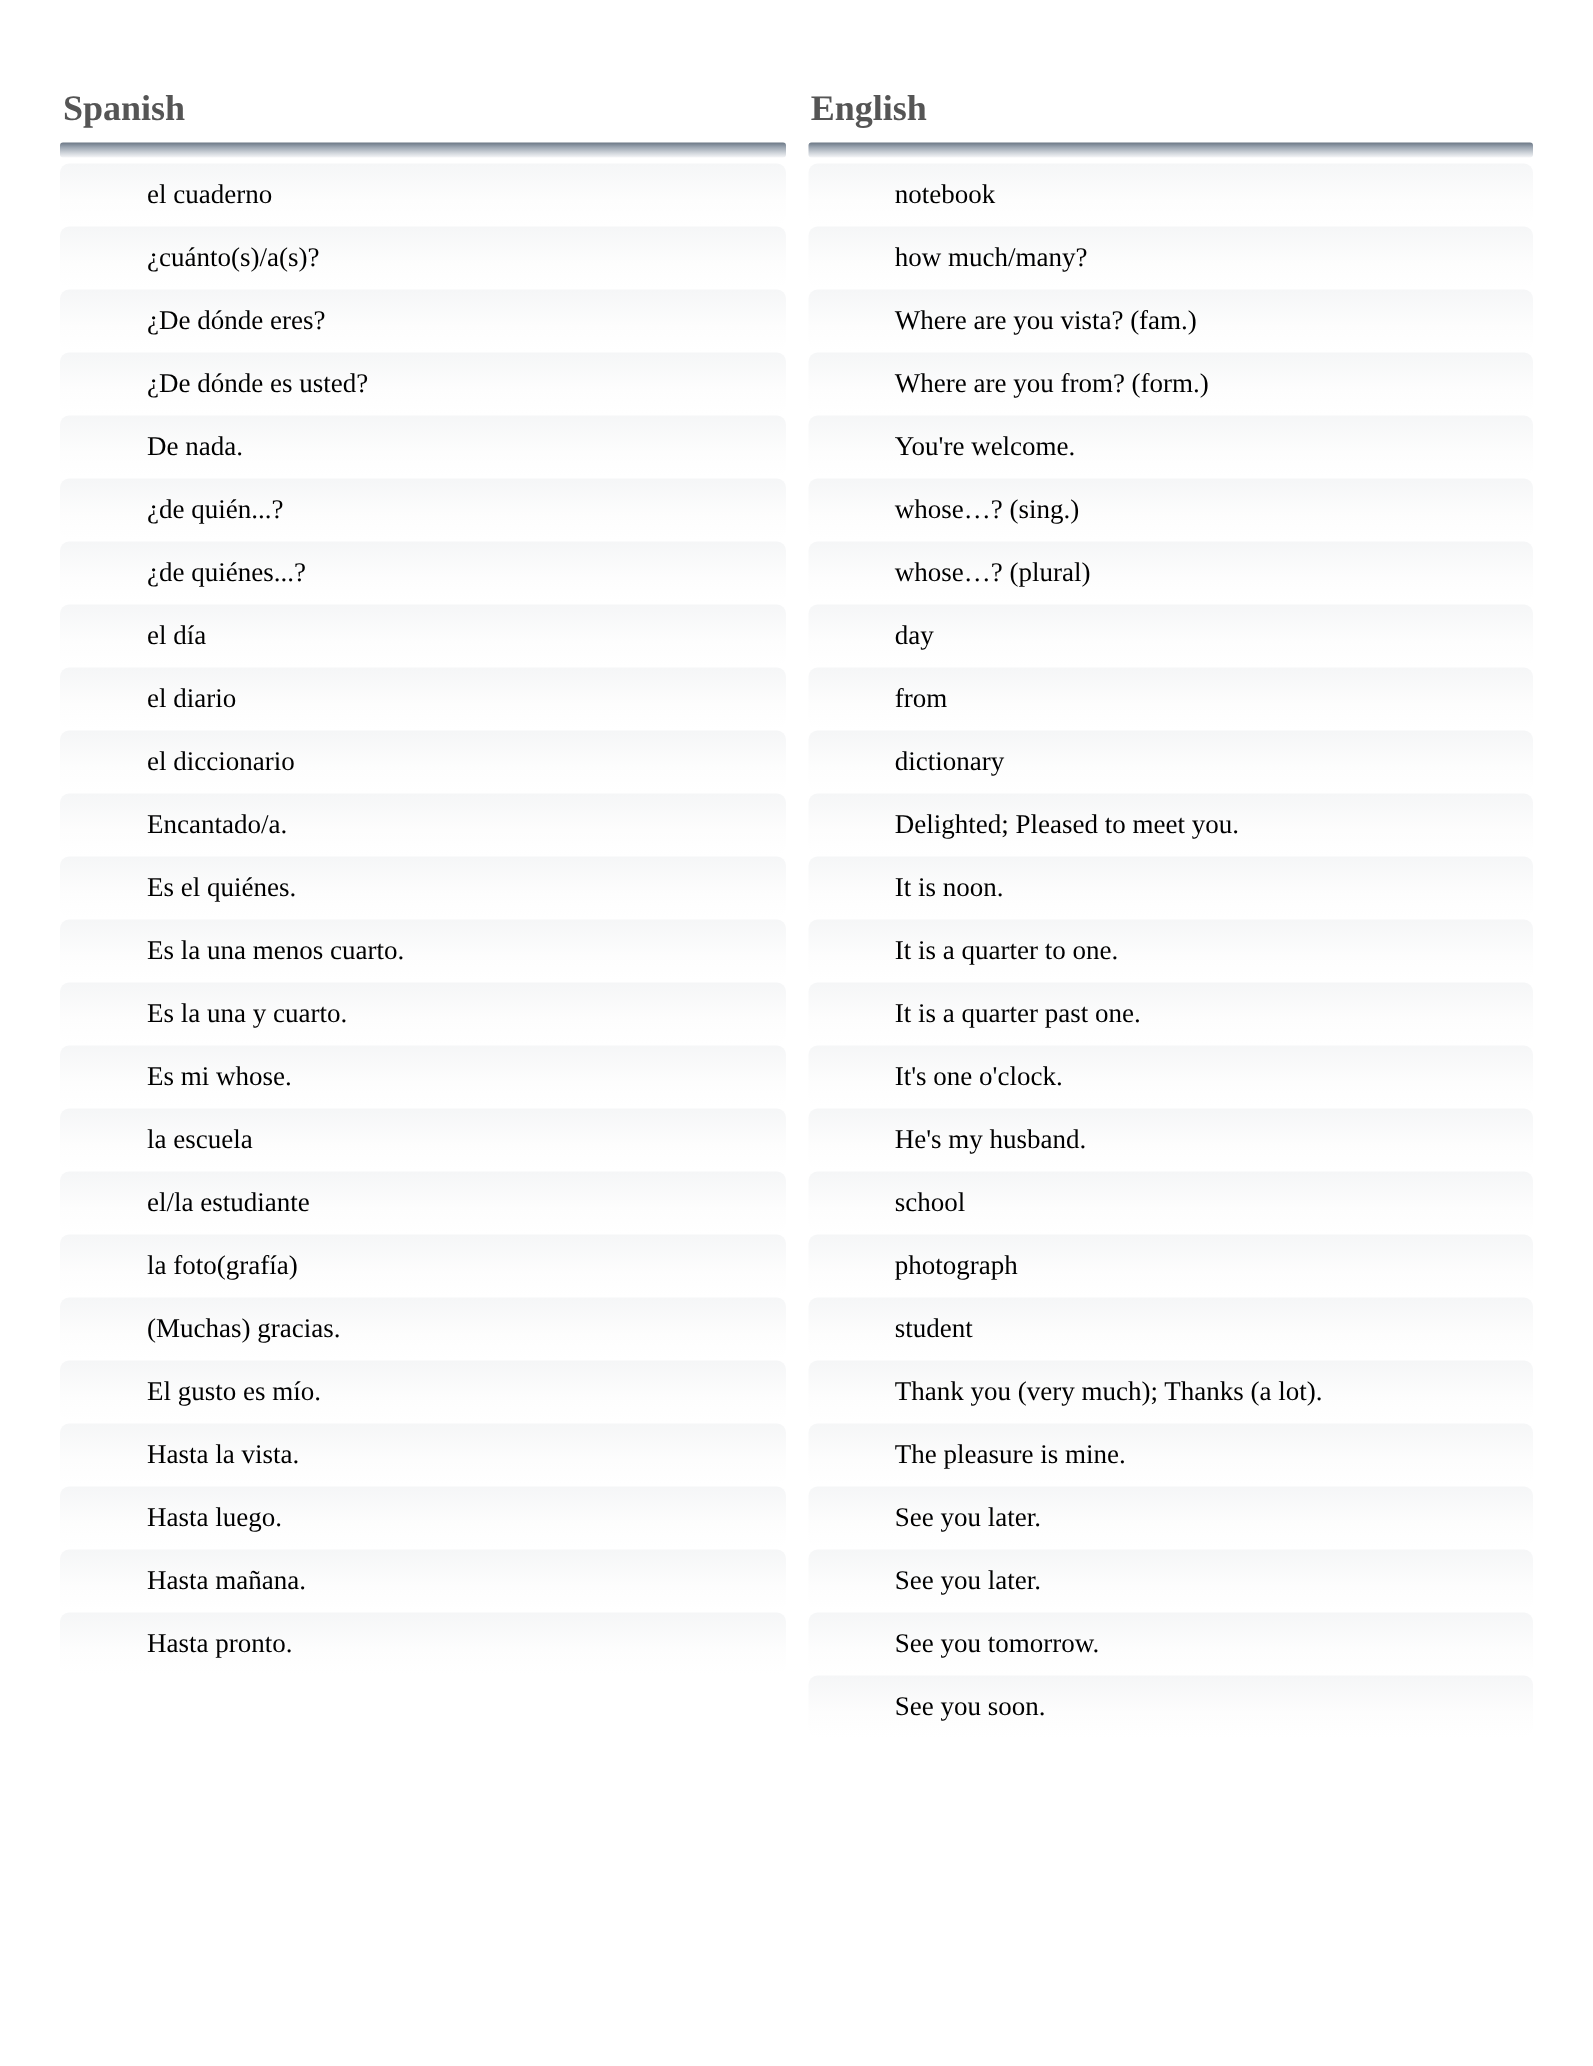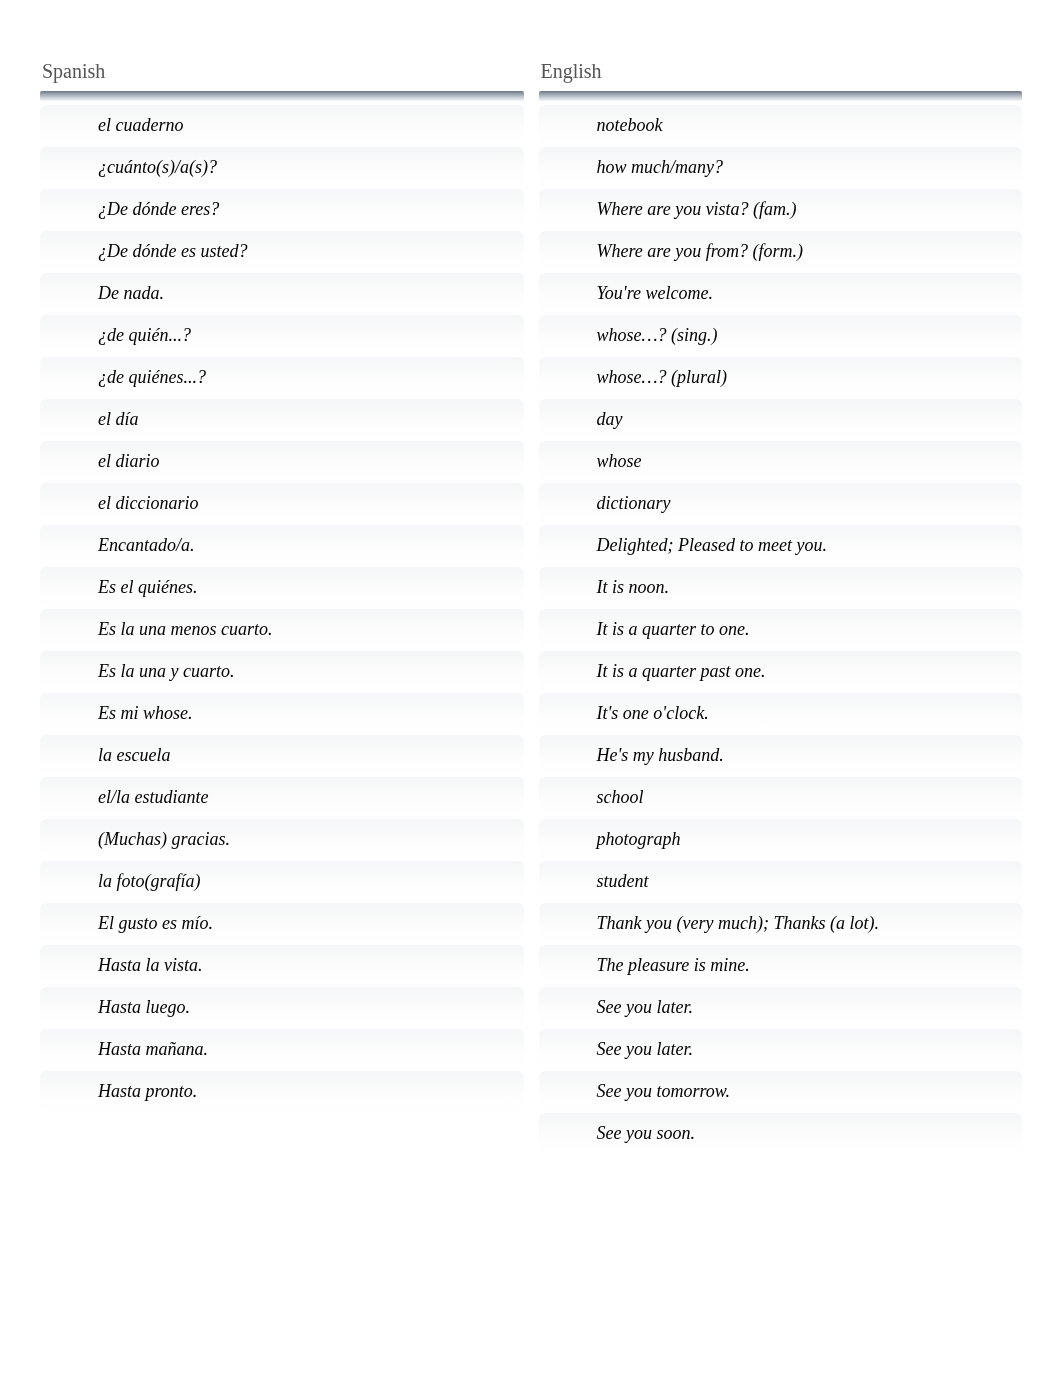--- a/index.html
+++ b/index.html
@@ -14,39 +14,38 @@
       width: 1062px;
     }
     .container {
       display: flex;
       gap: 15px;
     }
     .column {
       flex: 1;
     }
     .col-header {
-      font-size: 20px;
+      font-size: 24px;
       color: #555;
       padding: 0 0 8px 2px;
-      font-weight: normal;
+      font-weight: bold;
     }
     .header-underline {
       height: 10px;
       background: linear-gradient(to bottom, #6b7785 0%, #9aa4b0 30%, #d0d5db 70%, #f5f6f8 100%);
       border-radius: 2px;
       margin-bottom: 4px;
     }
     .row {
       background: linear-gradient(to bottom, #f5f6f7 0%, #fdfdfd 60%, #ffffff 100%);
       padding: 10px 0 10px 58px;
       font-size: 18px;
       color: #000;
       border-radius: 6px;
       margin-bottom: 1px;
-      font-style: italic;
     }
   </style>
 </head>
 <body>
 
 <div class="container">
   <div class="column">
     <div class="col-header">Spanish</div>
     <div class="header-underline"></div>
     <div id="left-rows">
@@ -60,42 +59,42 @@
         <div class="row">el día</div>
         <div class="row">el diario</div>
         <div class="row">el diccionario</div>
         <div class="row">Encantado/a.</div>
         <div class="row">Es el quiénes.</div>
         <div class="row">Es la una menos cuarto.</div>
         <div class="row">Es la una y cuarto.</div>
         <div class="row">Es mi whose.</div>
         <div class="row">la escuela</div>
         <div class="row">el/la estudiante</div>
+        <div class="row">la foto(grafía)</div>
         <div class="row">(Muchas) gracias.</div>
-        <div class="row">la foto(grafía)</div>
         <div class="row">El gusto es mío.</div>
         <div class="row">Hasta la vista.</div>
         <div class="row">Hasta luego.</div>
         <div class="row">Hasta mañana.</div>
         <div class="row">Hasta pronto.</div>
       </div>
   </div>
   <div class="column">
     <div class="col-header">English</div>
     <div class="header-underline"></div>
     <div id="right-rows">
         <div class="row">notebook</div>
         <div class="row">how much/many?</div>
         <div class="row">Where are you vista? (fam.)</div>
         <div class="row">Where are you from? (form.)</div>
         <div class="row">You're welcome.</div>
         <div class="row">whose…? (sing.)</div>
         <div class="row">whose…? (plural)</div>
         <div class="row">day</div>
-        <div class="row">whose</div>
+        <div class="row">from</div>
         <div class="row">dictionary</div>
         <div class="row">Delighted; Pleased to meet you.</div>
         <div class="row">It is noon.</div>
         <div class="row">It is a quarter to one.</div>
         <div class="row">It is a quarter past one.</div>
         <div class="row">It's one o'clock.</div>
         <div class="row">He's my husband.</div>
         <div class="row">school</div>
         <div class="row">photograph</div>
         <div class="row">student</div>

